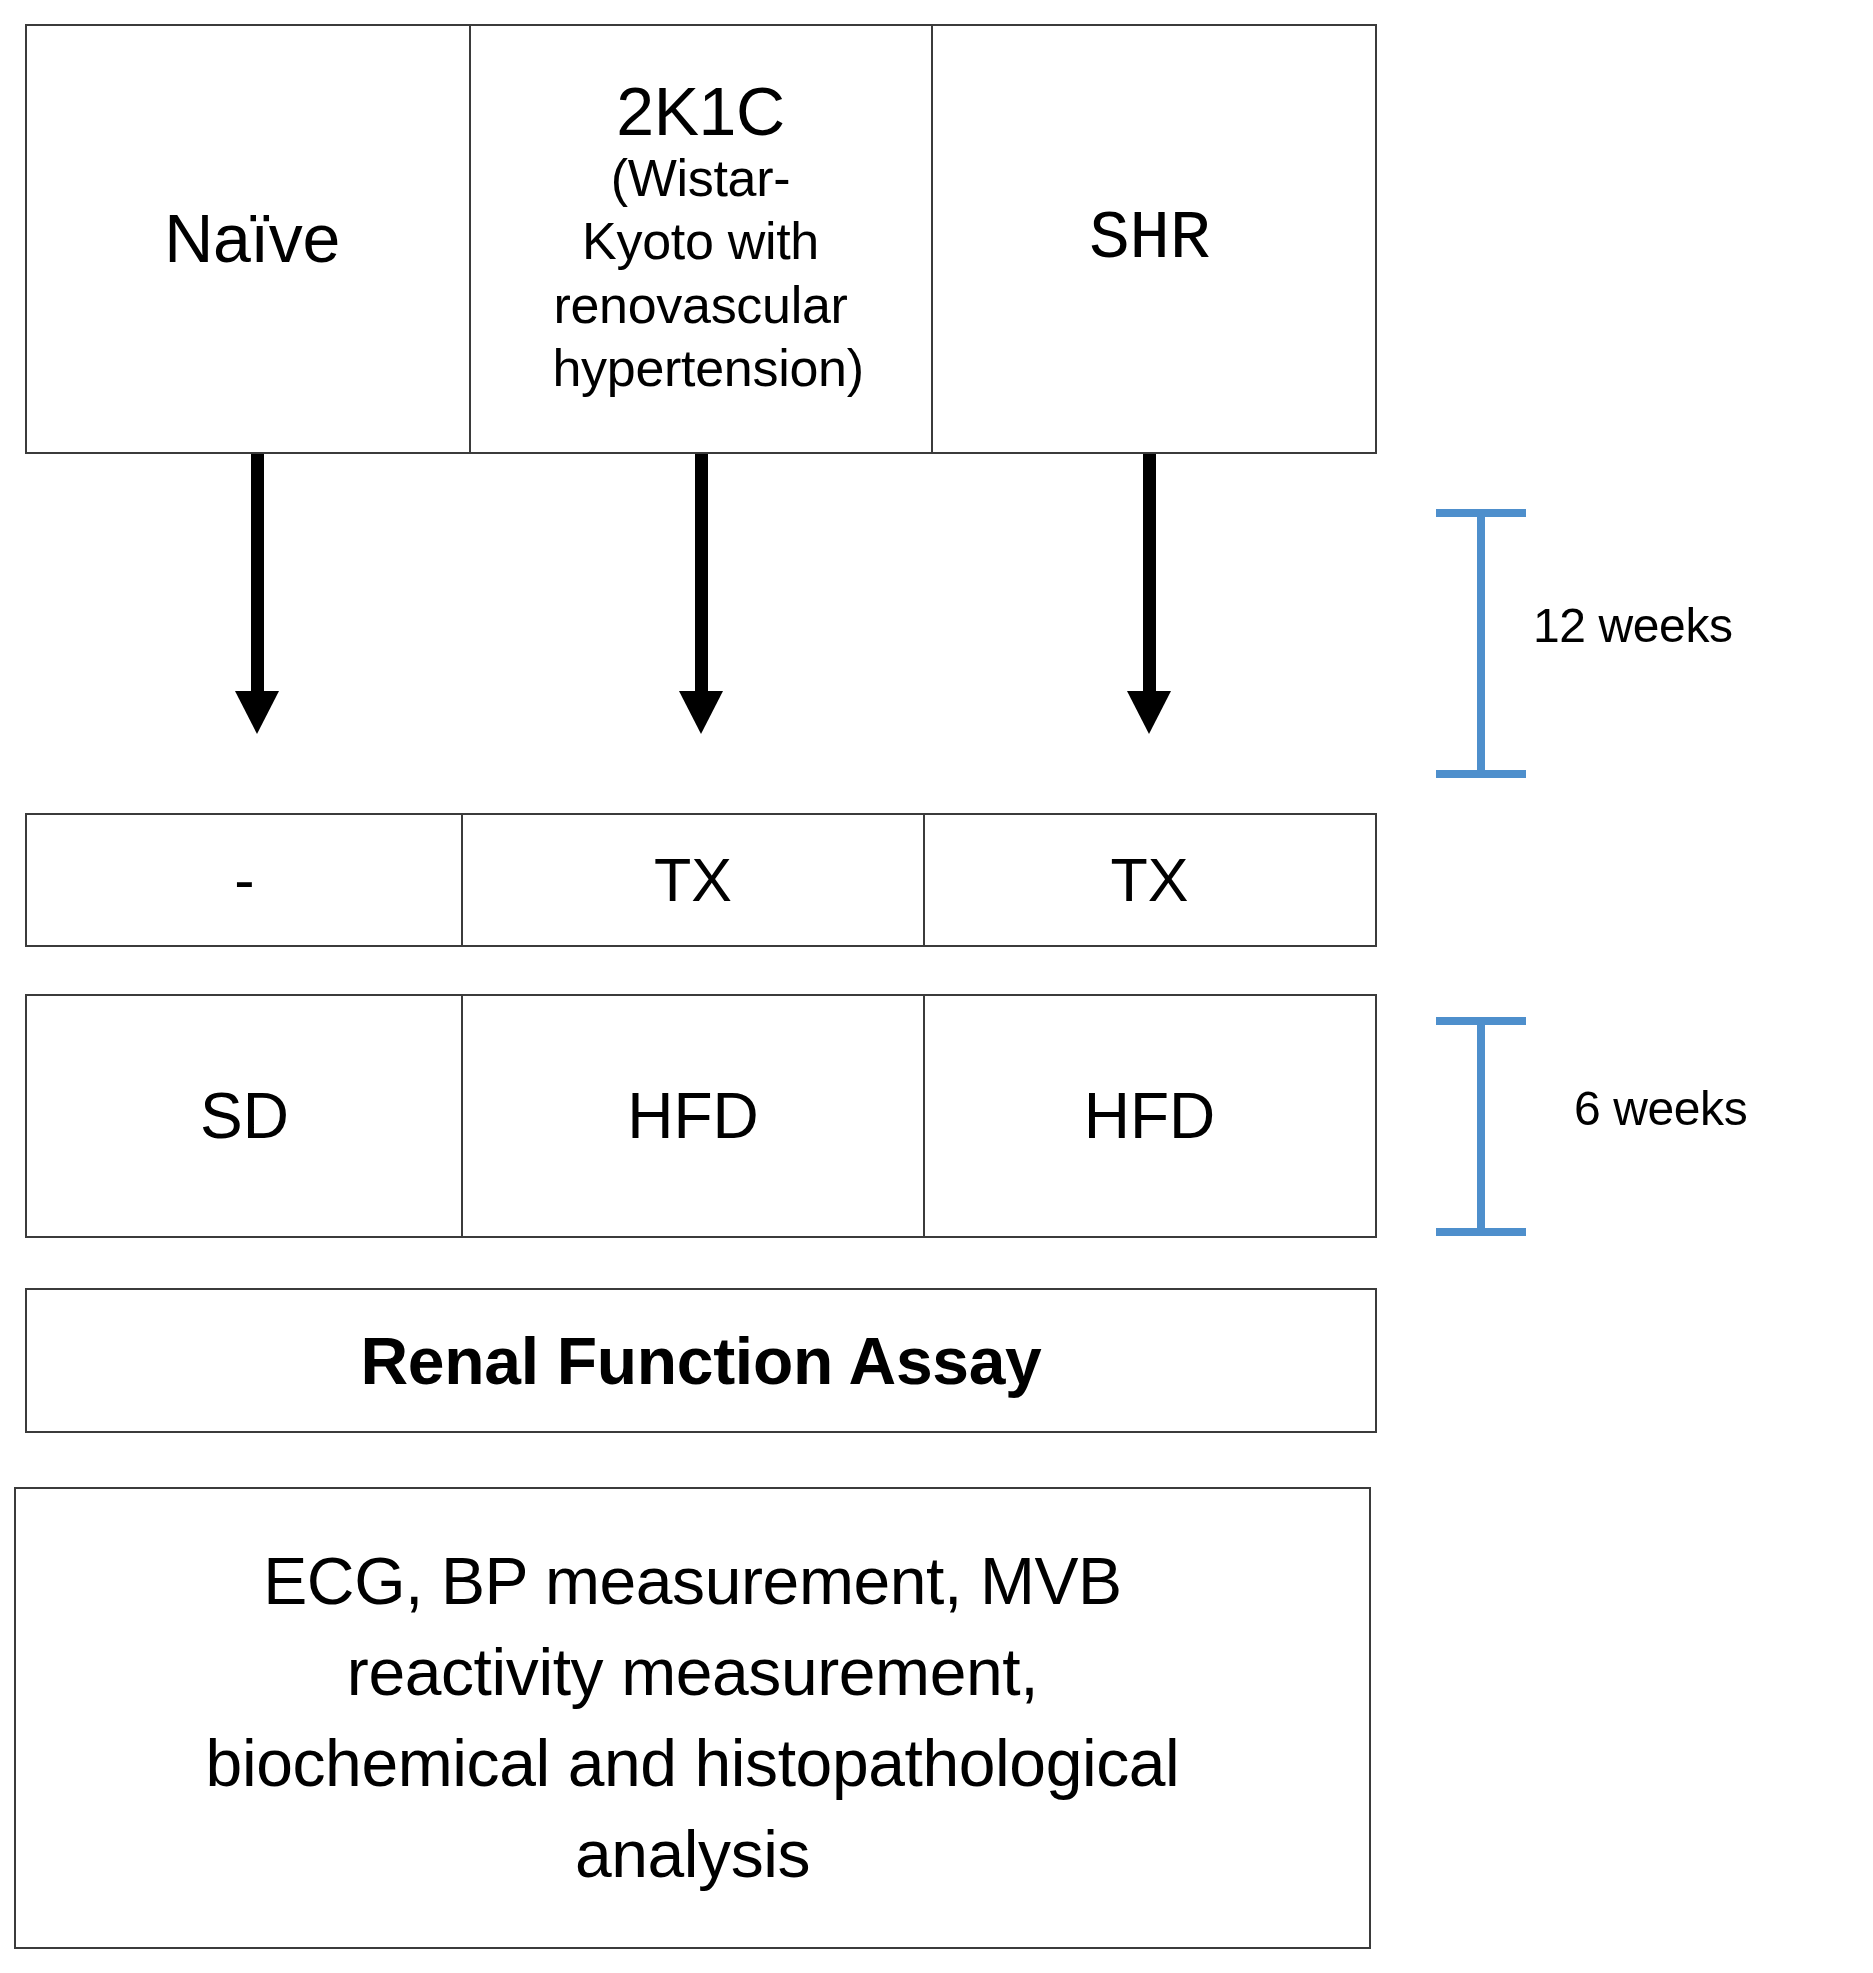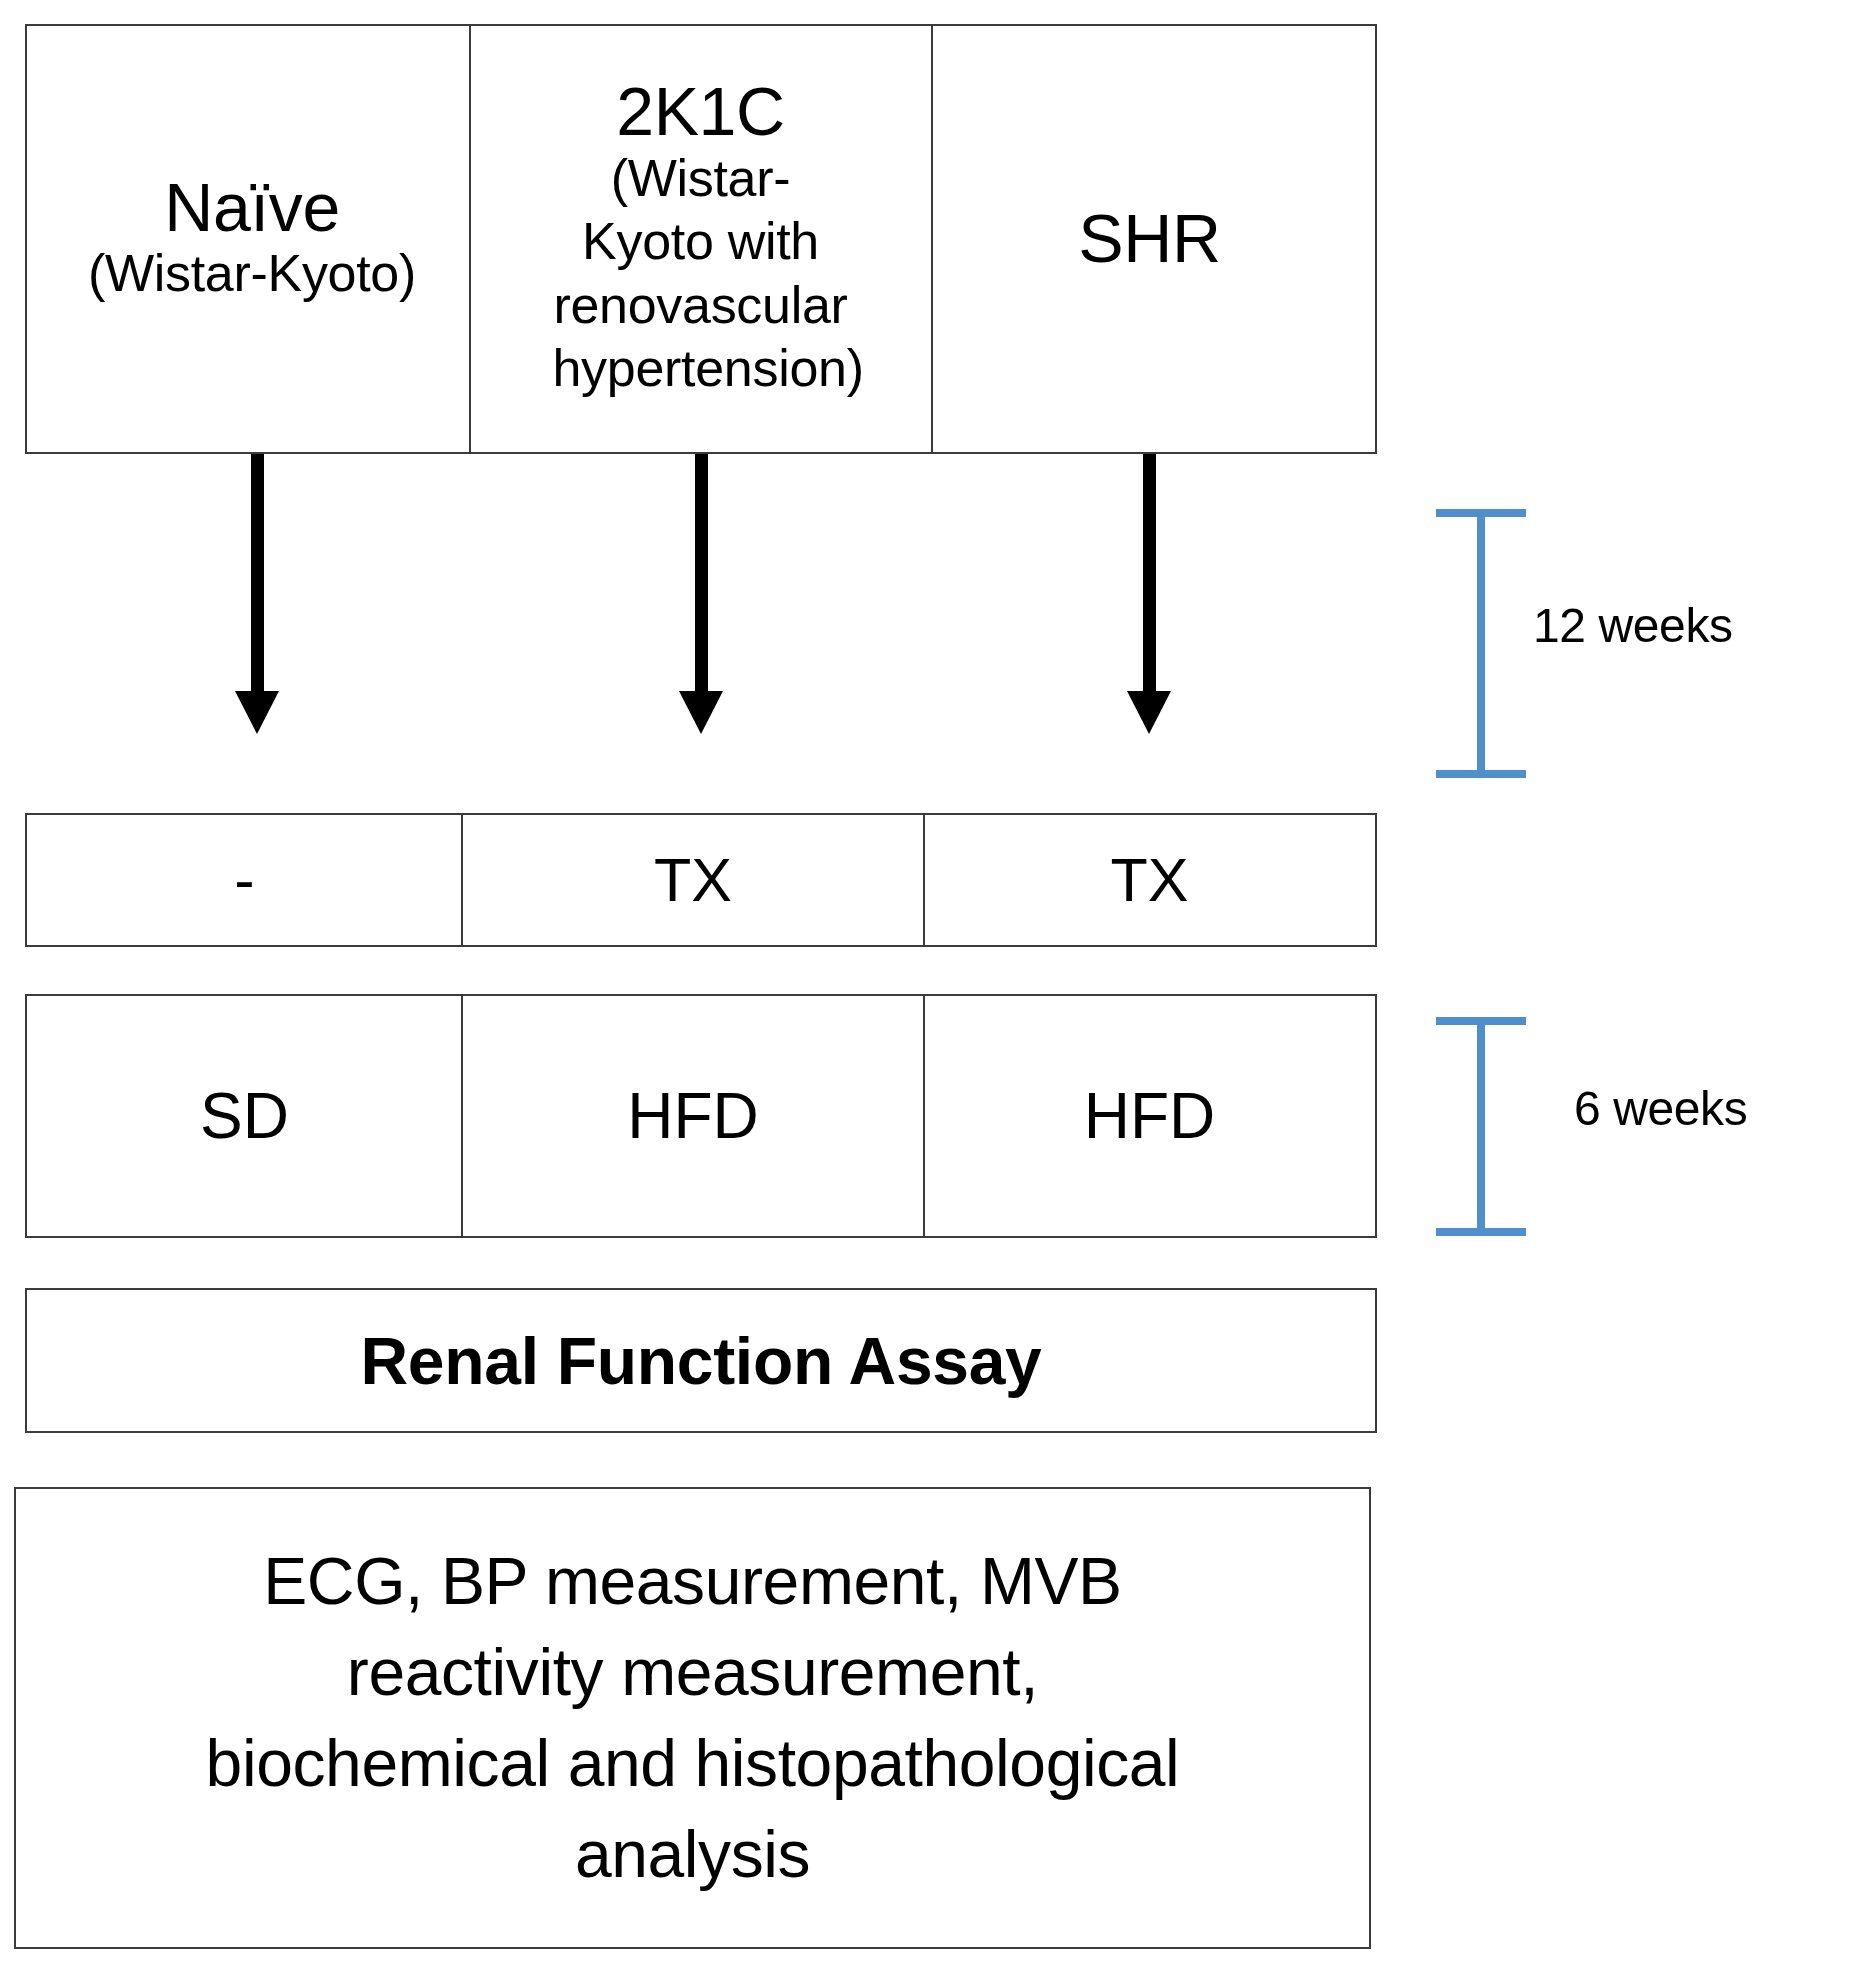--- a/index.html
+++ b/index.html
@@ -31,21 +31,21 @@
     height:100%;
     padding:3.6px 5.4px;
   }
   .divider{border-left:2.7px solid #3b3b3b;}
 
   
   #group-row{left:25px;top:24px;width:1352px;height:430px;padding:0;display:flex;}
   #group-row .cell{flex:0 0 auto;flex-direction:column;}
   .g1{width:433px;}
   .g2{width:462px;}
-  .g3{width:436px;}
+  .g3{width:436px;font-family:Liberation Mono, monospace;}
 
   .grp-title{font-size:68px;line-height:1.02;letter-spacing:-0.4px;}
   .grp-sub{font-size:52px;line-height:1.22;letter-spacing:-0.3px;}
   .grp-sub.multi{max-width:296px;}
 
   
   .arrow{position:absolute;width:12.5px;background:#000;}
   .arrow .head{
     position:absolute;left:50%;transform:translateX(-50%);
     bottom:-41px;
@@ -104,21 +104,20 @@
 </style>
 </head>
 <body>
 
 <div id="stage">
 
   <div class="box" id="group-row" style="border-color: rgb(59, 59, 59);">
 
     <div class="cell g1">
       <div class="grp-title">Naïve</div>
-      <div class="grp-sub">(Wistar-Kyoto)</div>
     </div>
 
     <div class="cell g2 divider" style="border-left-color: rgb(59, 59, 59);">
       <div class="grp-title">2K1C</div>
       <div class="grp-sub multi">(Wistar-Kyoto with renovascular hypertension)</div>
     </div>
 
     <div class="cell g3 divider" style="border-left-color: rgb(59, 59, 59);">
       <div class="grp-title">SHR</div>
     </div>

